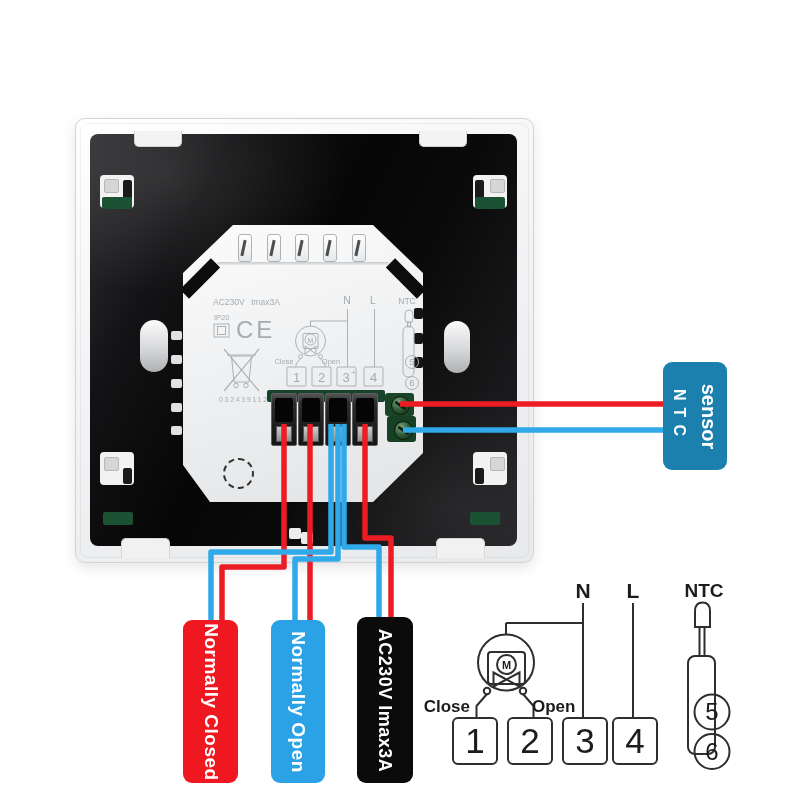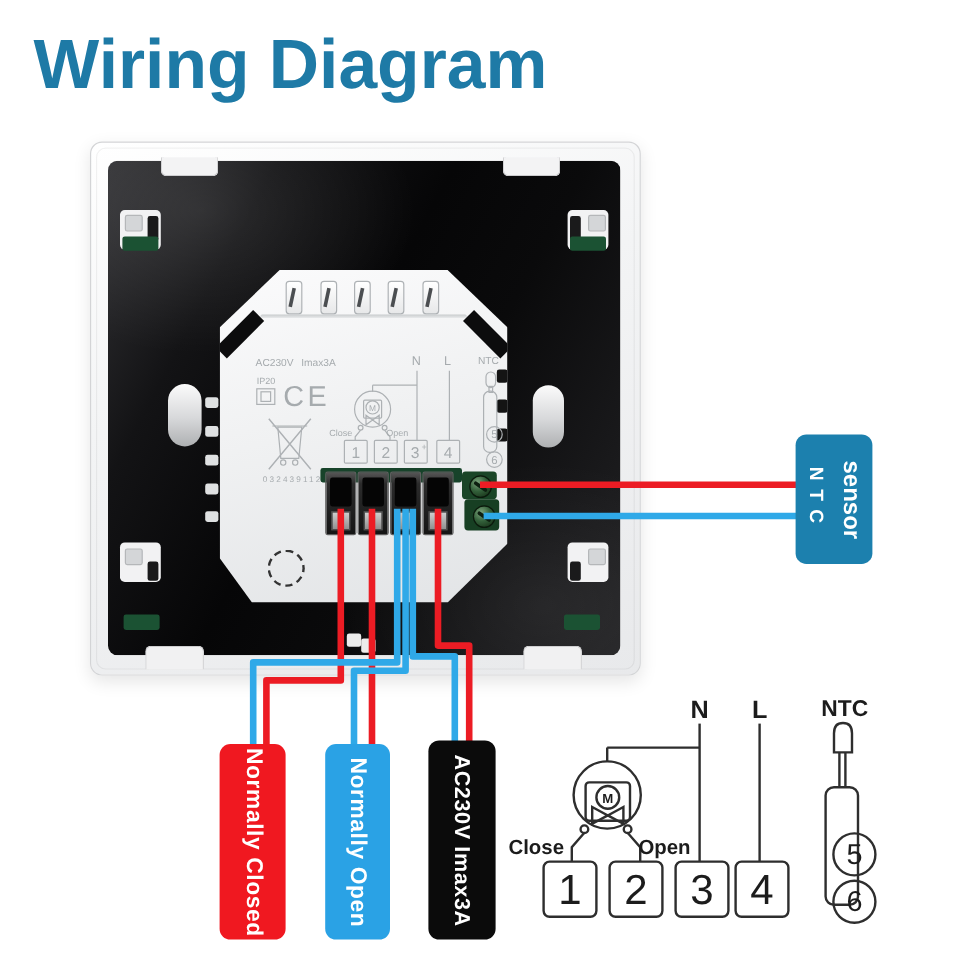--- a/index.html
+++ b/index.html
@@ -69,21 +69,20 @@
   .print{stroke:#adb1b4;fill:none;stroke-width:1;}
   .ptxt{fill:#a6abae;}
   .sch{stroke:#2e2e2e;fill:none;stroke-width:2;}
   .stxt{fill:#1c1c1c;}
 </style>
 </head>
 <body>
 
 <div id="page">
 
-  <div id="title" class="abs">Wiring Diagram</div>
 
   <div id="plate" class="abs"></div>
   <div id="plate-bevel" class="abs"></div>
   <div id="panel" class="abs"></div>
 
   <div class="abs notch" style="left:134px;"></div>
   <div class="abs notch" style="left:419px;"></div>
 
   <div class="abs clip" style="left:100px;top:175px;"></div>
   <div class="abs clip-hole" style="left:104px;top:179px;"></div>

